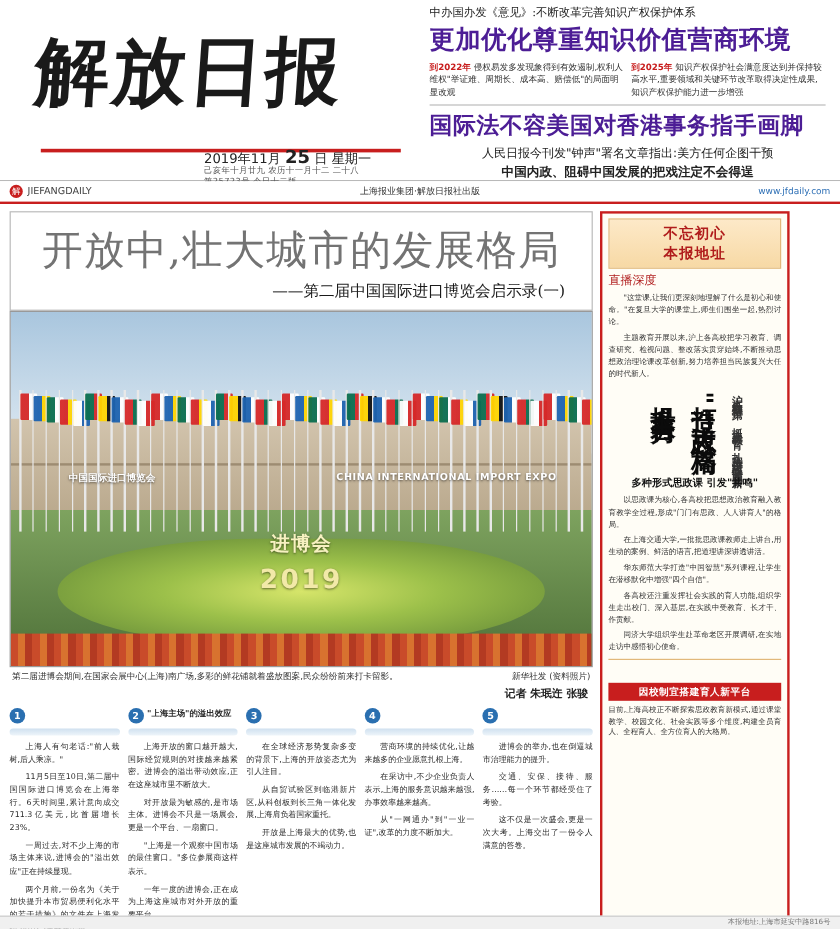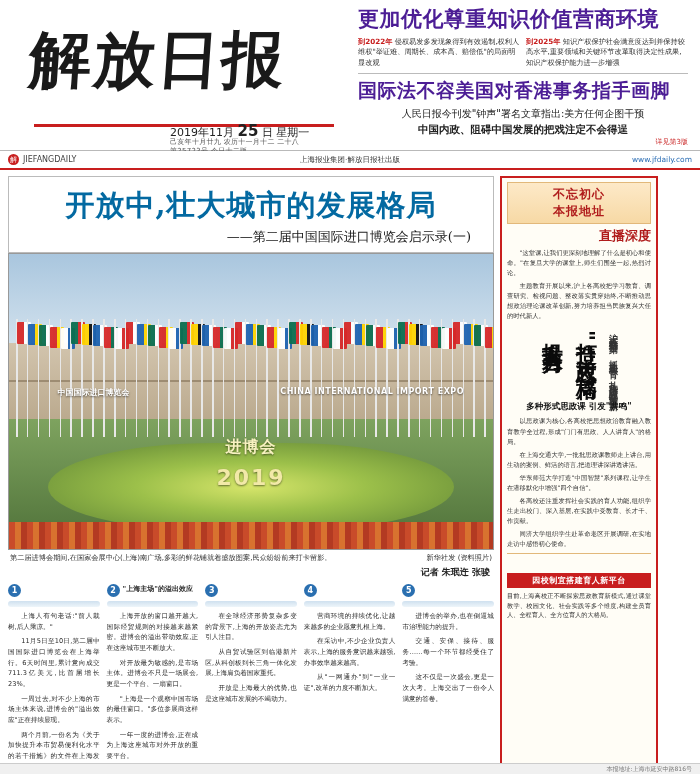--- a/index.html
+++ b/index.html
@@ -55,21 +55,21 @@
   .navstrip .center{position:absolute;left:0;right:0;text-align:center;font-size:7.5px;color:#333;}
   .navstrip .right{margin-left:auto;padding-right:8px;color:#2d6fb5;font-size:7.5px;}
   
   .content{display:flex;padding:6px 8px 0 8px;gap:6px;height:600px;box-sizing:border-box;}
   .left-col{width:486px;}
   .right-col{width:158px;border:2px solid #c81e1e;box-sizing:border-box;padding:4px 5px;background:#fffdf6;}
   
   .hl-box{border:1px solid #bbb;padding:0;}
   .headline{
     font-family:"DejaVu Serif","Liberation Serif",serif;
-    font-size:29px;font-weight:bold;color:#0369a1;text-align:center;
+    font-size:34px;font-weight:normal;color:#737373;text-align:center;
     padding:9px 0 2px;letter-spacing:1px;
   }
   .subhead{
     font-family:"DejaVu Serif","Liberation Serif",serif;
     font-size:13px;color:#1a1a1a;text-align:right;padding:0 22px 6px 0;
   }
   
   .photo{
     position:relative;height:295px;overflow:hidden;border:1px solid #999;
     background:linear-gradient(#bcd2e8 0%, #cfe0ef 38%, #9fb9a0 54%, #6f8f5c 72%, #5d7d4b 100%);
@@ -124,21 +124,21 @@
   .numrule{height:6px;background:linear-gradient(#cfe0ef,#eef5fa);border-radius:3px;margin:0 0 4px;}
   
   .rc-banner{
     background:linear-gradient(#fde9c8,#f7d9a5);border:1px solid #e2b87a;
     text-align:center;padding:3px 0;margin-bottom:3px;
   }
   .rc-banner .t1{font-size:12px;font-weight:bold;color:#b01c1c;letter-spacing:1px;
     font-family:"DejaVu Serif","Liberation Serif",serif;}
   .rc-banner .t2{font-size:12px;font-weight:bold;color:#b01c1c;letter-spacing:1px;
     font-family:"DejaVu Serif","Liberation Serif",serif;}
-  .rc-label{text-align:right;font-size:13px;color:#b01c1c;margin:2px 0 3px;font-weight:bold;}
+  .rc-label{text-align:left;font-size:10px;color:#b01c1c;margin:2px 0 3px;}
   .rc-lead{font-size:6.3px;line-height:1.6;color:#333;text-align:justify;}
   .rc-lead p{margin:0 0 3px;text-indent:2em;}
   .rc-vert{
     display:flex;justify-content:center;gap:6px;margin:5px 0;
   }
   .rc-vert .v{
     writing-mode:vertical-rl;font-family:"DejaVu Serif","Liberation Serif",serif;
     font-size:17px;font-weight:bold;color:#111;letter-spacing:2px;
   }
   .rc-vert .v.big{font-size:21px;color:#0b0b0b;}
@@ -169,20 +169,21 @@
       <div class="logo-date">
         <span>2019年11月</span>
         <b>25</b>
         <span>日  星期一</span>
       </div>
       <div class="logo-sub">己亥年十月廿九  农历十一月十二 二十八</div>
       <div class="logo-sub2">第25723号  今日十二版</div>
     </div>
 
     <div class="mast-right">
+      <div class="mh-line mh-kicker">中办国办发《意见》:不断改革完善知识产权保护体系</div>
       <div class="mh-line mh-head">更加优化尊重知识价值营商环境</div>
       <div class="mh-bullets">
         <div class="col">
           <span class="mh-red">到2022年</span>
           <span>侵权易发多发现象得到有效遏制,权利人维权"举证难、周期长、成本高、赔偿低"的局面明显改观</span>
         </div>
         <div class="col">
           <span class="mh-red">到2025年</span>
           <span>知识产权保护社会满意度达到并保持较高水平,重要领域和关键环节改革取得决定性成果,知识产权保护能力进一步增强</span>
         </div>

